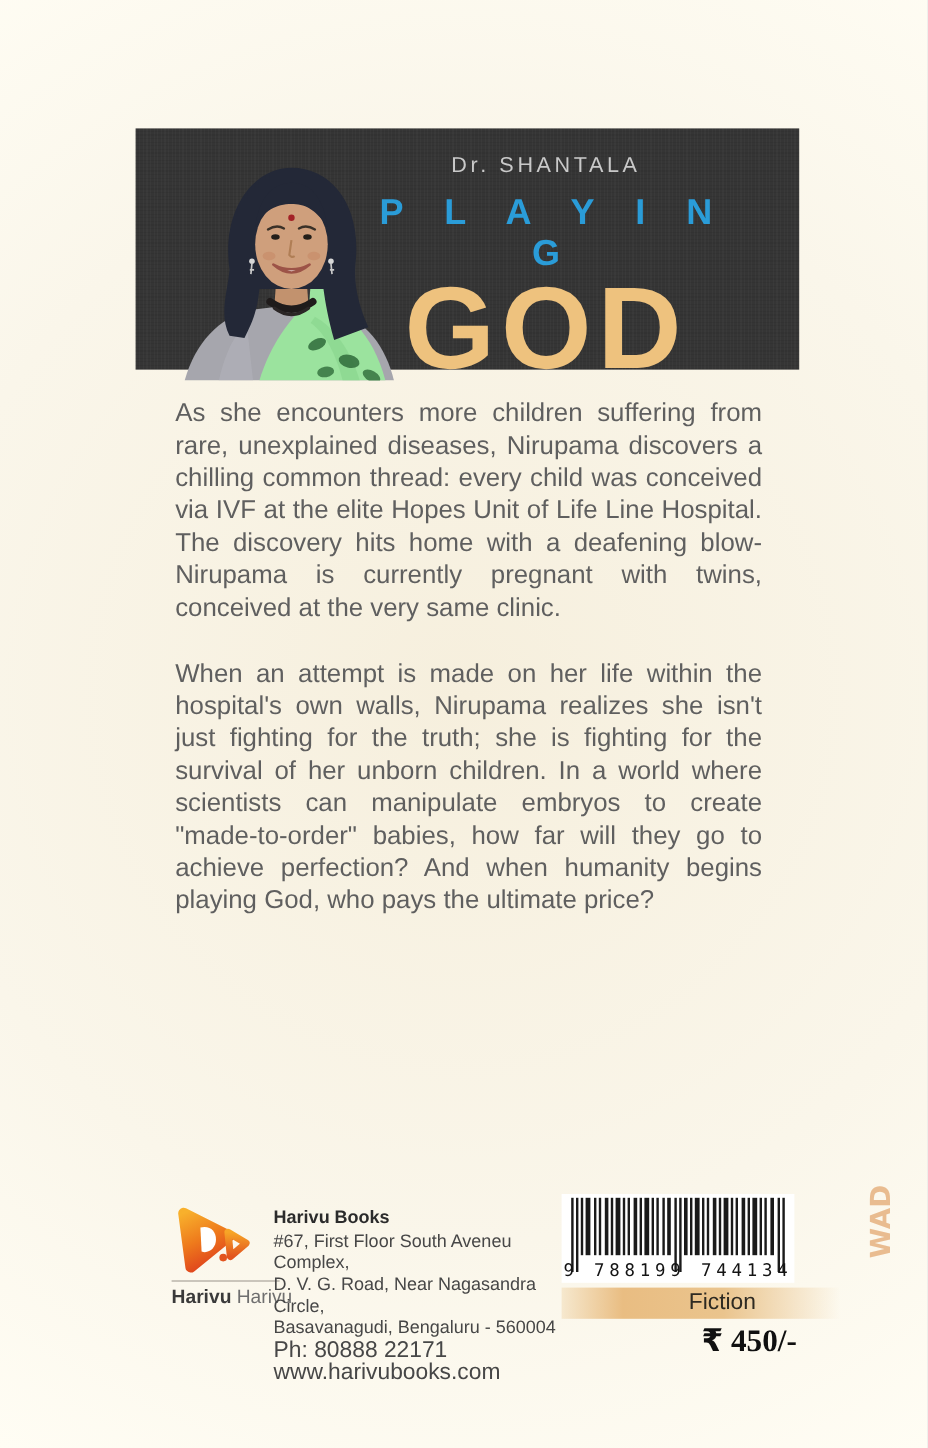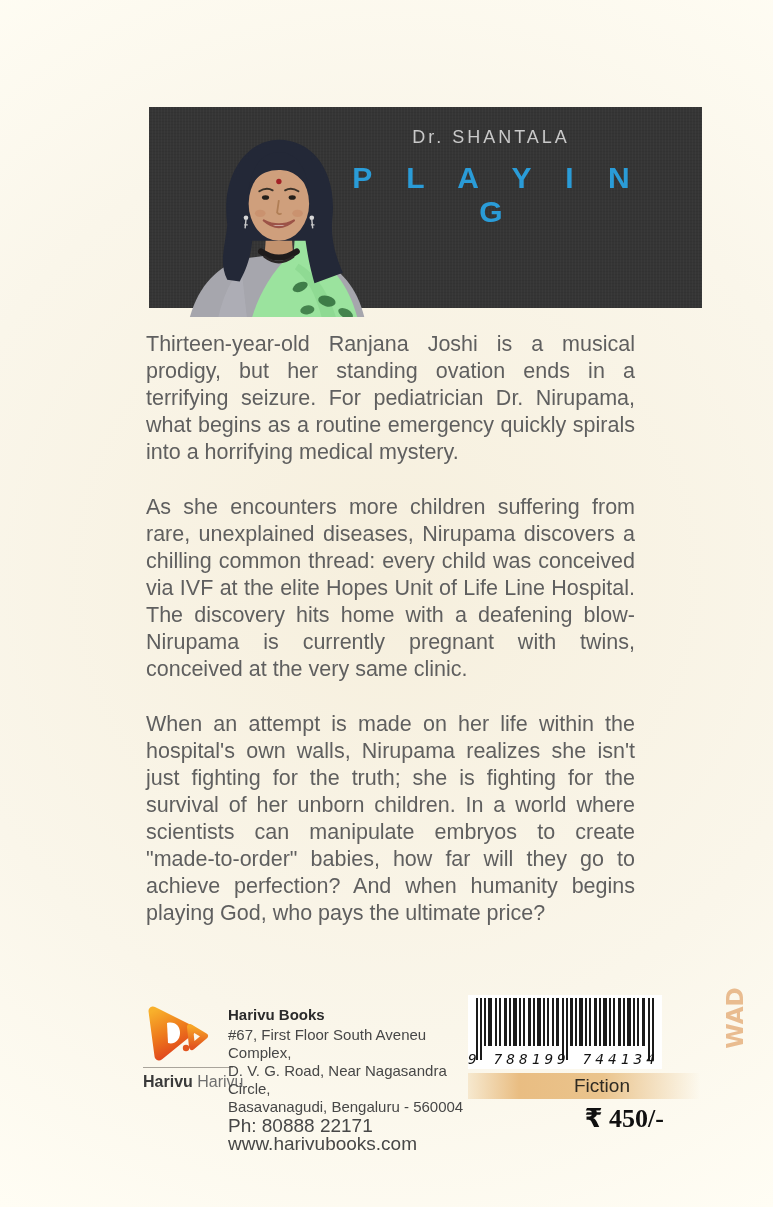--- a/index.html
+++ b/index.html
@@ -8,21 +8,20 @@
     background:radial-gradient(circle at 50% 48%, #f6efdd 0%, #faf6ea 62%, #fffdf4 100%);
     font-family:"Liberation Sans", sans-serif;
   }
   
   .banner{
     position:absolute; left:113px; top:107px; width:553px; height:201px;
     background:#353535;
     background-image:
       repeating-linear-gradient(90deg, rgba(255,255,255,.025) 0 1px, transparent 1px 3px),
       repeating-linear-gradient(0deg, rgba(0,0,0,.06) 0 1px, transparent 1px 3px);
-    margin-left: 36px;
   }
   .photo{position:absolute; left:16px; bottom:-9px; width:258px; height:186px;}
   .titles{position:absolute; left:177px; top:0; width:330px; text-align:center;}
   .author-name{
     margin-top:20px; font-size:18px; letter-spacing:3px; color:#c9c9c9; font-weight:400;
   }
   .title-playing{
     margin-top:13px; font-size:30px; font-weight:700; letter-spacing:13px; padding-left:13px;
     color:#2a9cd8;
   }
@@ -49,24 +48,23 @@
   .pub-name{font-size:15px; font-weight:700; color:#2b2b2b; margin-bottom:3px;}
   .addr-line{font-size:15px; line-height:18px;}
   .phone-line{font-size:19px; line-height:18px; margin-top:1px;}
   
   .barcode-box{
     position:absolute; left:468px; top:995px; width:194px; height:74px;
     background:#ffffff;
   }
   .bars{position:absolute; left:6px; top:3px;}
   .isbn{
-    position:absolute; left:0; right:0; bottom:2px; text-align:left;
+    position:absolute; left:0; right:0; bottom:2px; text-align:center;
     font-family:"DejaVu Sans Mono", monospace; font-size:14.5px; letter-spacing:4px;
     color:#141414;
-    font-style:italic;
   }
   .genre-strip{
     position:absolute; left:468px; top:1073px; width:196px; height:26px;
     background:linear-gradient(to right,
       rgba(240,214,170,0.45) 0%, #e9bd82 22%, #eac48d 58%, rgba(250,245,230,0.05) 100%);
     text-align:center; line-height:26px; font-size:19px; color:#2e2a22;padding-left:36px;
   }
   .price{
     position:absolute; left:468px; top:1103px; width:196px; text-align:right;
     font-family:"Liberation Serif", "DejaVu Sans", serif;
@@ -124,25 +122,25 @@
 
       <circle cx="91" cy="98" r="2.6" fill="#d8d8d8"></circle>
       <path d="M91,100 L90,110 M89,106 L93,106" stroke="#c9c9c9" stroke-width="1.6"></path>
       <circle cx="165" cy="98" r="2.6" fill="#d8d8d8"></circle>
       <path d="M165,100 L166,110 M164,106 L168,106" stroke="#c9c9c9" stroke-width="1.6"></path>
     </svg>
 
     <div class="titles">
       <div class="author-name">Dr. SHANTALA</div>
       <div class="title-playing">P L A Y I N G</div>
+      <div class="title-god">GOD</div>
     </div>
   </div>
 
   <div class="synopsis">
-    <p>Thirteen-year-old Ranjana Joshi is a musical prodigy, but her standing ovation ends in a terrifying seizure. For pediatrician Dr. Nirupama, what begins as a routine emergency quickly spirals into a horrifying medical mystery.</p>
     <p>As she encounters more children suffering from rare, unexplained diseases, Nirupama discovers a chilling common thread: every child was conceived via IVF at the elite Hopes Unit of Life Line Hospital. The discovery hits home with a deafening blow-Nirupama is currently pregnant with twins, conceived at the very same clinic.</p>
     <p>When an attempt is made on her life within the hospital's own walls, Nirupama realizes she isn't just fighting for the truth; she is fighting for the survival of her unborn children. In a world where scientists can manipulate embryos to create "made-to-order" babies, how far will they go to achieve perfection? And when humanity begins playing God, who pays the ultimate price?</p>
   </div>
 
   <div class="publisher-logo">
     <svg class="logo-art" width="64" height="60" viewBox="0 0 64 60">
       <defs>
         <linearGradient id="lg-orange" x1="0" y1="0" x2="0.4" y2="1">
           <stop offset="0" stop-color="#f8b02c"></stop>
           <stop offset="0.55" stop-color="#ee7a1c"></stop>

